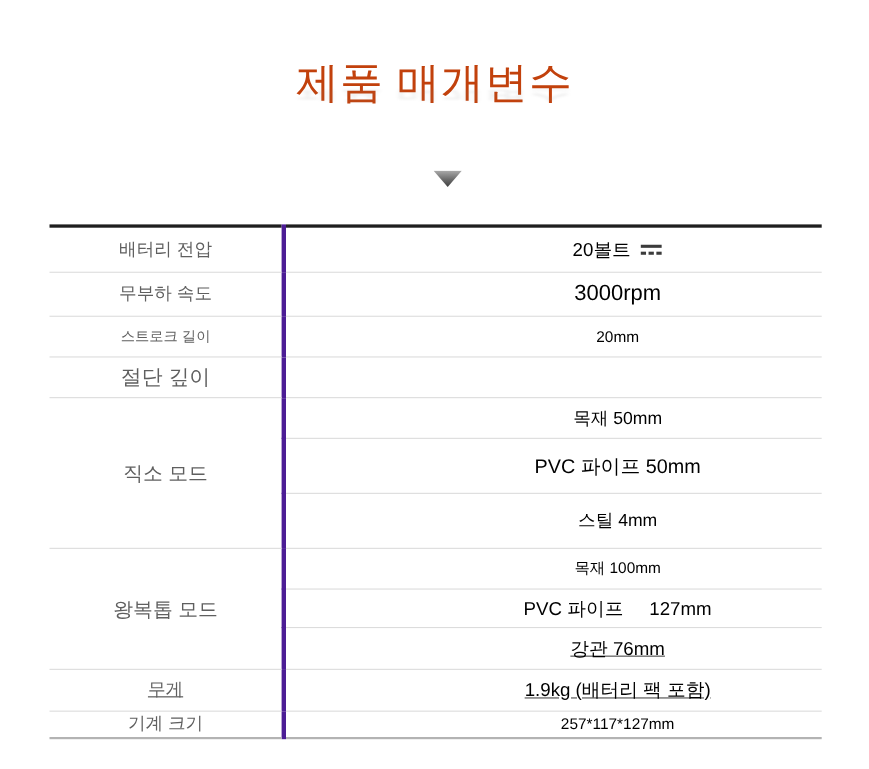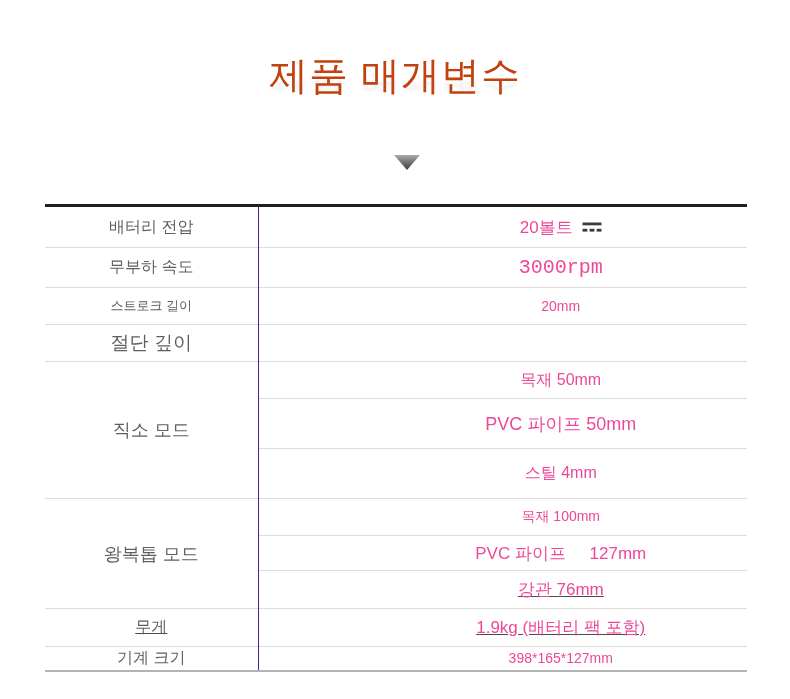--- a/index.html
+++ b/index.html
@@ -48,37 +48,37 @@
     border-bottom:2px solid #b3b3b3;
     table-layout:fixed;
   }
   .spec-table td {
     border-top:1px solid #dcdcdc;
     vertical-align:middle;
   }
   .spec-table tr.first td { border-top:none; }
   td.label {
     width:213px;
-    border-right:1px solid #4c1d95;
+    border-right:4px solid #4c1d95;
     text-align:center;
     color:#5f5f5f;
     font-size:16px;
   }
   td.value {
     text-align:center;
     padding-left:116px;
-    color:#ec4899;
+    color:#000000;
     font-size:17px;
     white-space:nowrap;
   }
   
   .fs13{font-size:13px !important;} .fs14{font-size:14px !important;}
   .fs16{font-size:16px !important;} .fs17{font-size:17px !important;}
   .fs18{font-size:18px !important;} .fs19{font-size:19px !important;}
-  .fs20{font-size:20px !important;font-family:Liberation Mono, monospace;}
+  .fs20{font-size:20px !important;}
 
   
   .rh42{height:42px;} .rh40{height:40px;} .rh39{height:50px;}
   .rh38{height:38px;text-decoration:underline;} .rh37{height:37px;} .rh36{height:24px;} .rh35{height:35px;}
 
   
   .dc-icon {
     display:inline-block; vertical-align:-1px; margin-left:9px;
     width:20px; height:13px;
   }
@@ -140,16 +140,16 @@
     <tr class="rh38">
       <td class="value fs17">강관 76mm</td>
     </tr>
 
     <tr class="rh38">
       <td class="label fs16">무게</td>
       <td class="value fs17">1.9kg (배터리 팩 포함)</td>
     </tr>
     <tr class="rh36">
       <td class="label fs16">기계 크기</td>
-      <td class="value fs14">398*165*127mm</td>
+      <td class="value fs14">257*117*127mm</td>
     </tr>
   </tbody>
 </table>
 
 </body></html>

